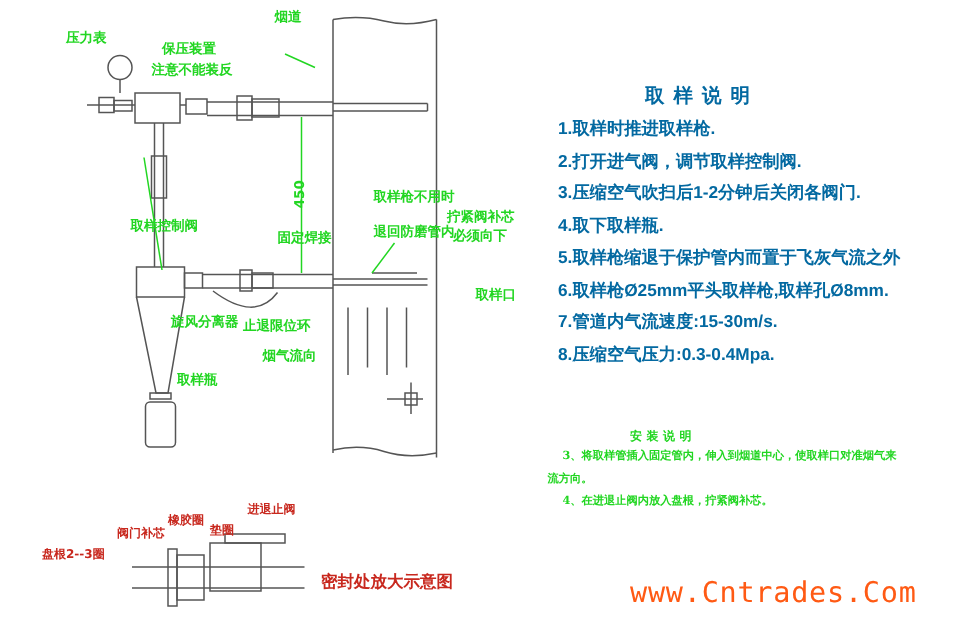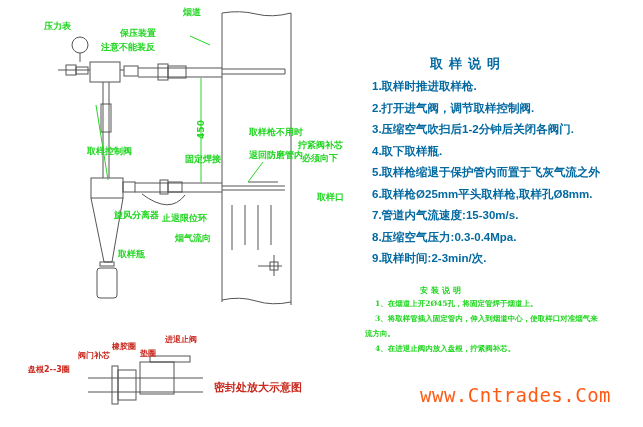--- a/index.html
+++ b/index.html
@@ -82,21 +82,21 @@
     <line x1="88" y1="392" x2="203" y2="392"></line>
     <rect x="112" y="366" width="6" height="38"></rect>
     <rect x="118" y="370" width="18" height="30"></rect>
     <rect x="140" y="362" width="34" height="32"></rect>
     <rect x="150" y="356" width="40" height="6"></rect>
   </g>
 </svg>
 
 <div class="abs lbl g" style="left:183px;top:8px;">烟道</div>
 <div class="abs lbl g" style="left:44px;top:22px;">压力表</div>
-<div class="abs lbl g" style="left:108px;top:29px;margin-left:12px;">保压装置</div>
+<div class="abs lbl g" style="left:108px;top:29px;">保压装置</div>
 <div class="abs lbl g" style="left:101px;top:43px;">注意不能装反</div>
 <div class="abs lbl g" style="left:192px;top:125px;transform:rotate(-90deg);">450</div>
 <div class="abs lbl g" style="left:249px;top:128px;">取样枪不用时</div>
 <div class="abs lbl g" style="left:249px;top:140px;margin-top:11px;">退回防磨管内</div>
 <div class="abs lbl g" style="left:298px;top:141px;">拧紧阀补芯</div>
 <div class="abs lbl g" style="left:302px;top:154px;">必须向下</div>
 <div class="abs lbl g" style="left:185px;top:155px;">固定焊接</div>
 <div class="abs lbl g" style="left:87px;top:147px;">取样控制阀</div>
 <div class="abs lbl g" style="left:298px;top:193px;margin-left:19px;">取样口</div>
 <div class="abs lbl g" style="left:114px;top:211px;">旋风分离器</div>
@@ -116,24 +116,22 @@
 </div>
 <div class="abs notes" style="left:372px;top:76px;">
   <div class="item">1.取样时推进取样枪.</div>
   <div class="item">2.打开进气阀，调节取样控制阀.</div>
   <div class="item">3.压缩空气吹扫后1-2分钟后关闭各阀门.</div>
   <div class="item">4.取下取样瓶.</div>
   <div class="item">5.取样枪缩退于保护管内而置于飞灰气流之外</div>
   <div class="item">6.取样枪Ø25mm平头取样枪,取样孔Ø8mm.</div>
   <div class="item">7.管道内气流速度:15-30m/s.</div>
   <div class="item">8.压缩空气压力:0.3-0.4Mpa.</div>
-  <div class="item">9.取样时间:2-3min/次.</div>
 </div>
 
 <div class="abs inst" style="left:420px;top:283px;font-size:8px;letter-spacing:3px;">安装说明</div>
 <div class="abs inst" style="left:365px;top:296px;width:270px;">
-  <div style="padding-left:10px;">1、在烟道上开2Ø45孔，将固定管焊于烟道上。</div>
   <div style="padding-left:10px;white-space:nowrap;">3、将取样管插入固定管内，伸入到烟道中心，使取样口对准烟气来</div>
   <div>流方向。</div>
   <div style="padding-left:10px;">4、在进退止阀内放入盘根，拧紧阀补芯。</div>
 </div>
 
 <div class="abs wm" style="left:420px;top:384px;">www.Cntrades.Com</div>
 
 </body></html>

